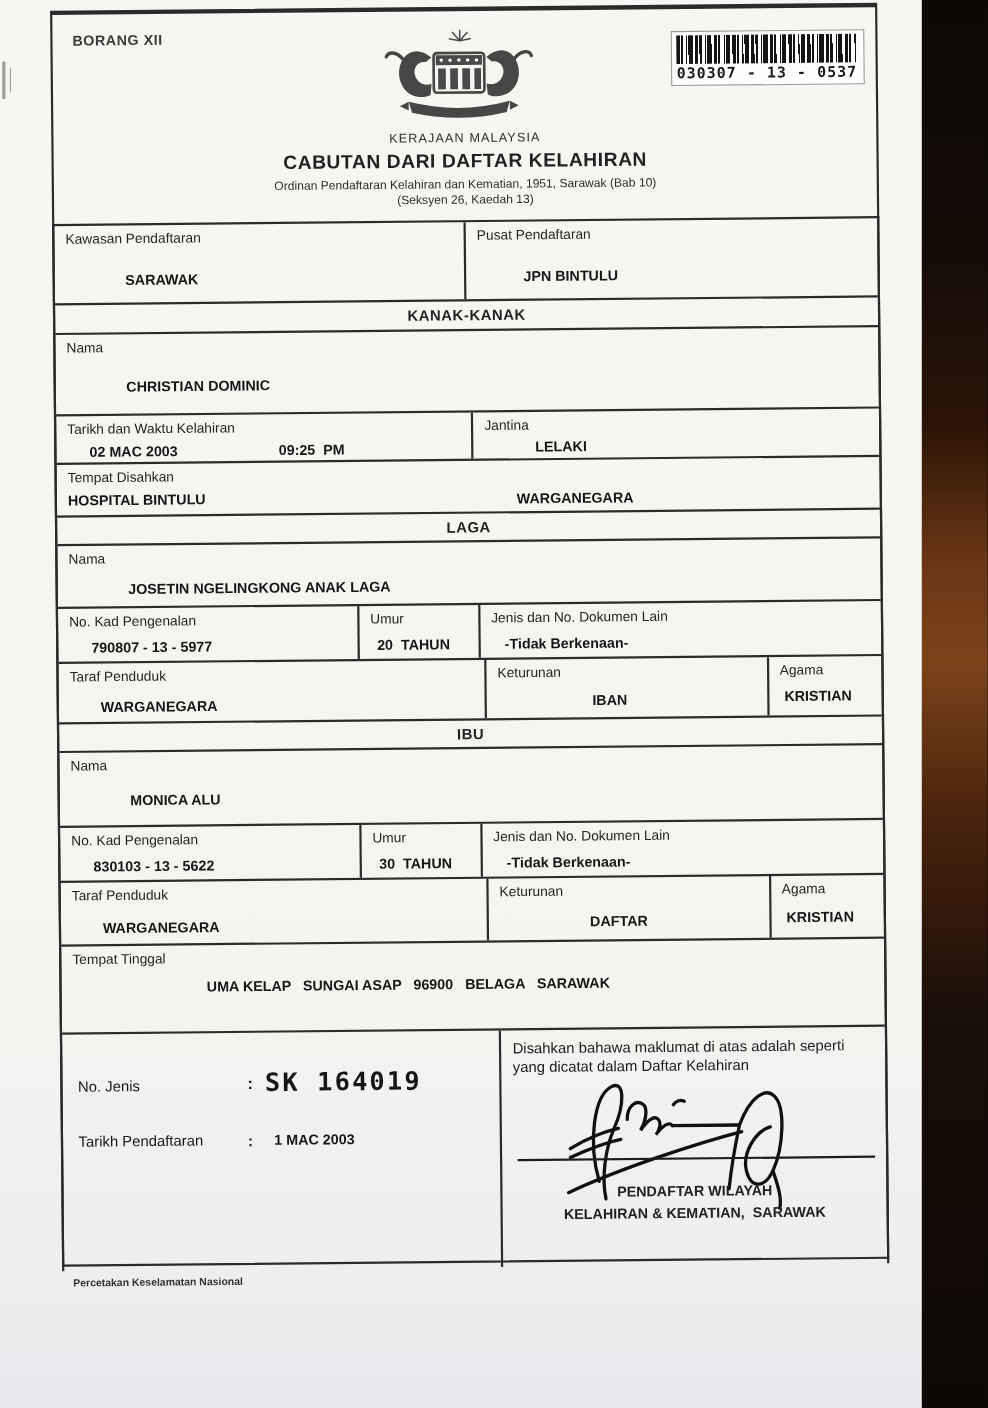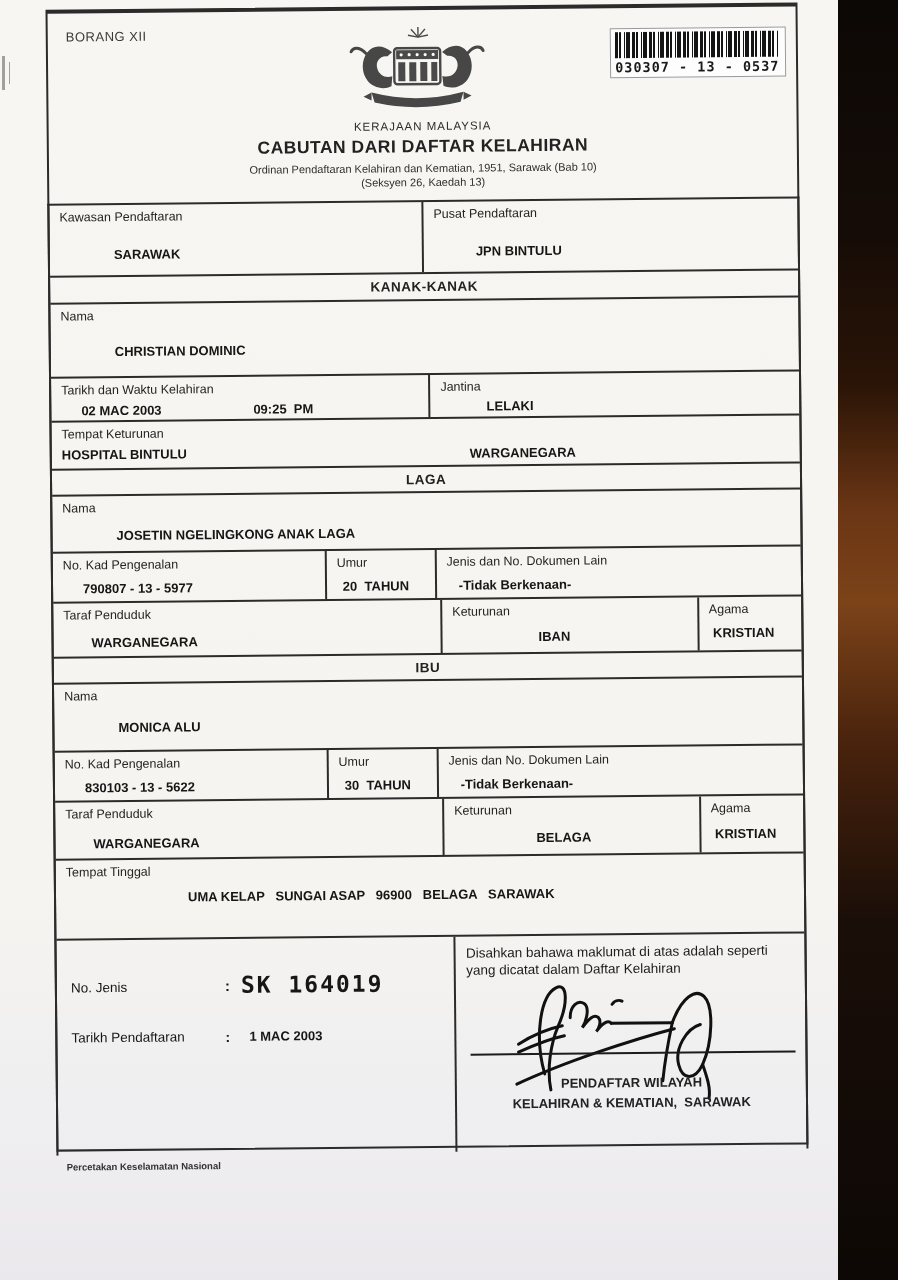--- a/index.html
+++ b/index.html
@@ -31,21 +31,21 @@
 
   .rot{position:absolute;inset:0;transform:rotate(-0.55deg);transform-origin:430px 60px;}
 
   
   .cert{
     position:absolute;left:46px;top:6px;width:752px;height:1142px;
     border:2px solid var(--line);border-top-width:4px;
     background:transparent;
   }
   .hdr-area{position:relative;width:100%;height:190px}
-  .borang{position:absolute;left:18px;top:16px;font-size:13px;font-weight:normal;color:#3a3a3a;letter-spacing:.5px}
+  .borang{position:absolute;left:18px;top:16px;font-size:13px;font-weight:bold;color:#3a3a3a;letter-spacing:.5px}
   .coa{position:absolute;left:50%;top:16px;transform:translateX(-53%);opacity:.88}
   .barcode-box{
     position:absolute;left:562px;top:20px;width:176px;height:50px;
     background:#fdfdfd;border:1px solid #9a9a9a;padding:3px 4px 0 4px;
   }
   .barcode-bars{
     height:26px;width:164px;
     background:repeating-linear-gradient(90deg,#141414 0 3px,#fdfdfd 3px 4px,#141414 4px 6px,#fdfdfd 6px 9px,#141414 9px 10px,#fdfdfd 10px 11px,#141414 11px 15px,#fdfdfd 15px 17px);
   }
   .barcode-num{font-family:"DejaVu Sans Mono",monospace;font-size:13.5px;font-weight:bold;letter-spacing:1px;margin-top:1px;color:#1a1a1a}
@@ -174,21 +174,21 @@
             <span class="val" style="left:202px;top:25px">09:25  PM</span>
           </div>
           <div class="cell last" style="width:49.3%">
             <span class="lbl">Jantina</span>
             <span class="val" style="left:56px;top:24px">LELAKI</span>
           </div>
         </div>
 
         <div class="row" style="height:48px">
           <div class="cell last" style="width:100%">
-            <span class="lbl">Tempat Keturunan</span>
+            <span class="lbl">Tempat Disahkan</span>
             <span class="val" style="left:10px;top:25px">HOSPITAL BINTULU</span>
             <span class="val" style="left:418px;top:27px">WARGANEGARA</span>
           </div>
         </div>
 
         <div class="row sec" style="height:26px">
           <span>LAGA</span>
         </div>
 
         <div class="row" style="height:57px">
@@ -254,21 +254,21 @@
           </div>
         </div>
 
         <div class="row" style="height:58px">
           <div class="cell" style="width:52%">
             <span class="lbl">Taraf Penduduk</span>
             <span class="val" style="left:38px;top:34px">WARGANEGARA</span>
           </div>
           <div class="cell" style="width:34.3%">
             <span class="lbl">Keturunan</span>
-            <span class="val" style="left:92px;top:32px">BELAGA</span>
+            <span class="val" style="left:92px;top:32px">DAFTAR</span>
           </div>
           <div class="cell last" style="width:13.7%">
             <span class="lbl">Agama</span>
             <span class="val" style="left:14px;top:30px">KRISTIAN</span>
           </div>
         </div>
 
         <div class="row" style="height:80px">
           <div class="cell last" style="width:100%">
             <span class="lbl">Tempat Tinggal</span>

